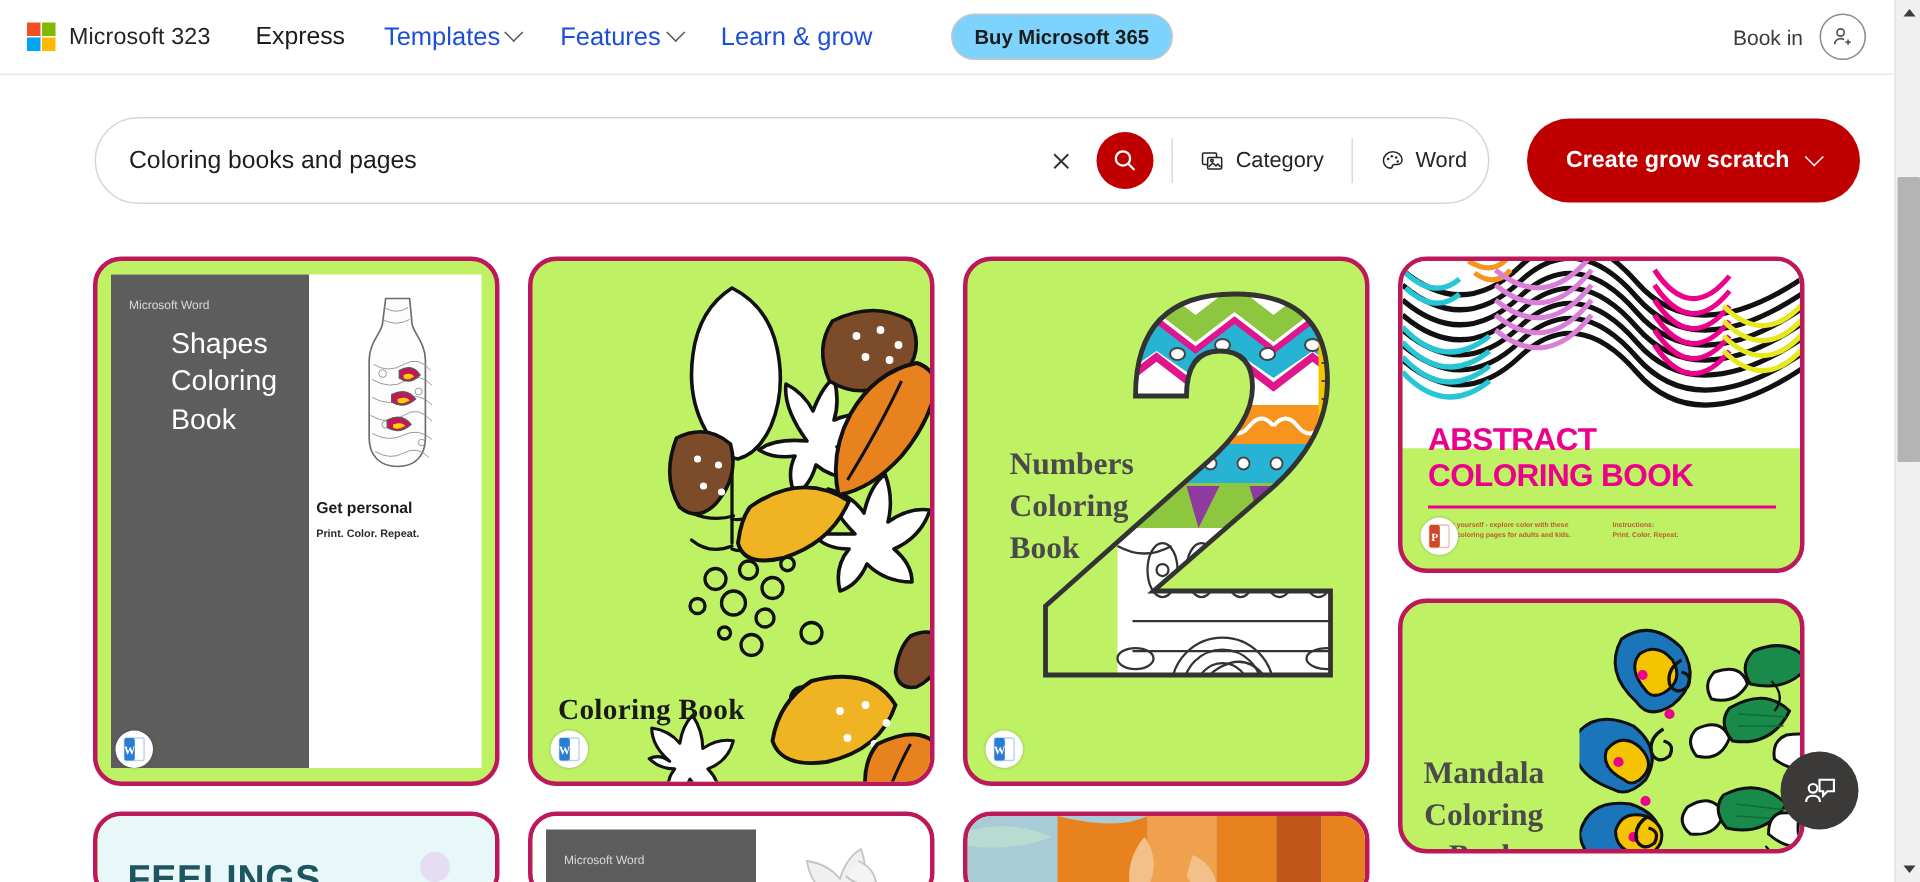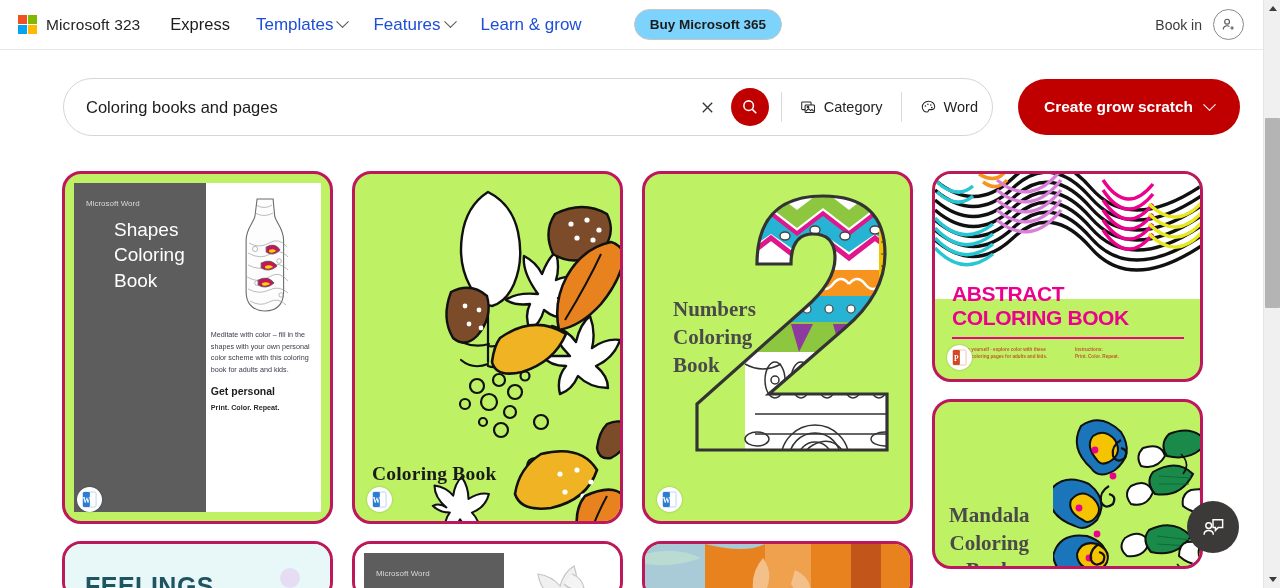--- a/index.html
+++ b/index.html
@@ -318,21 +318,20 @@
               </g>
               <g>
                 <path d="M47 56 q9-5 14 3 q-7 7-14 2 z" fill="#c2185b" stroke="#5a5a5a" stroke-width=".8"></path>
                 <path d="M50 59 q5-2 7 1 q-4 3-7 1z" fill="#ffd400"></path>
                 <path d="M42 72 q10-5 16 3 q-8 7-16 2 z" fill="#c2185b" stroke="#5a5a5a" stroke-width=".8"></path>
                 <path d="M46 75 q6-2 8 1 q-5 3-8 1z" fill="#ffd400"></path>
                 <path d="M39 89 q10-5 16 3 q-8 7-16 2 z" fill="#c2185b" stroke="#5a5a5a" stroke-width=".8"></path>
                 <path d="M43 92 q6-2 8 1 q-5 3-8 1z" fill="#ffd400"></path>
               </g>
             </svg>
-            <div class="rc-body">Meditate with color – fill in the shapes with your own personal color scheme with this coloring book for adults and kids.</div>
             <div class="rc-h">Get personal</div>
             <div class="rc-sub">Print. Color. Repeat.</div>
           </div>
         </div>
         <span class="app-badge">
           <svg width="15" height="17" viewBox="0 0 16 18">
             <rect x="1" y="1" width="14" height="16" rx="1.4" fill="#fff" stroke="#b9d3ef" stroke-width="1"></rect>
             <rect x="1" y="1" width="7.4" height="16" rx="1.4" fill="#2b7cd3"></rect>
             <text x="4.7" y="12.4" font-size="8" font-family="Liberation Serif, serif" fill="#fff" text-anchor="middle" font-weight="bold">W</text>
           </svg>

